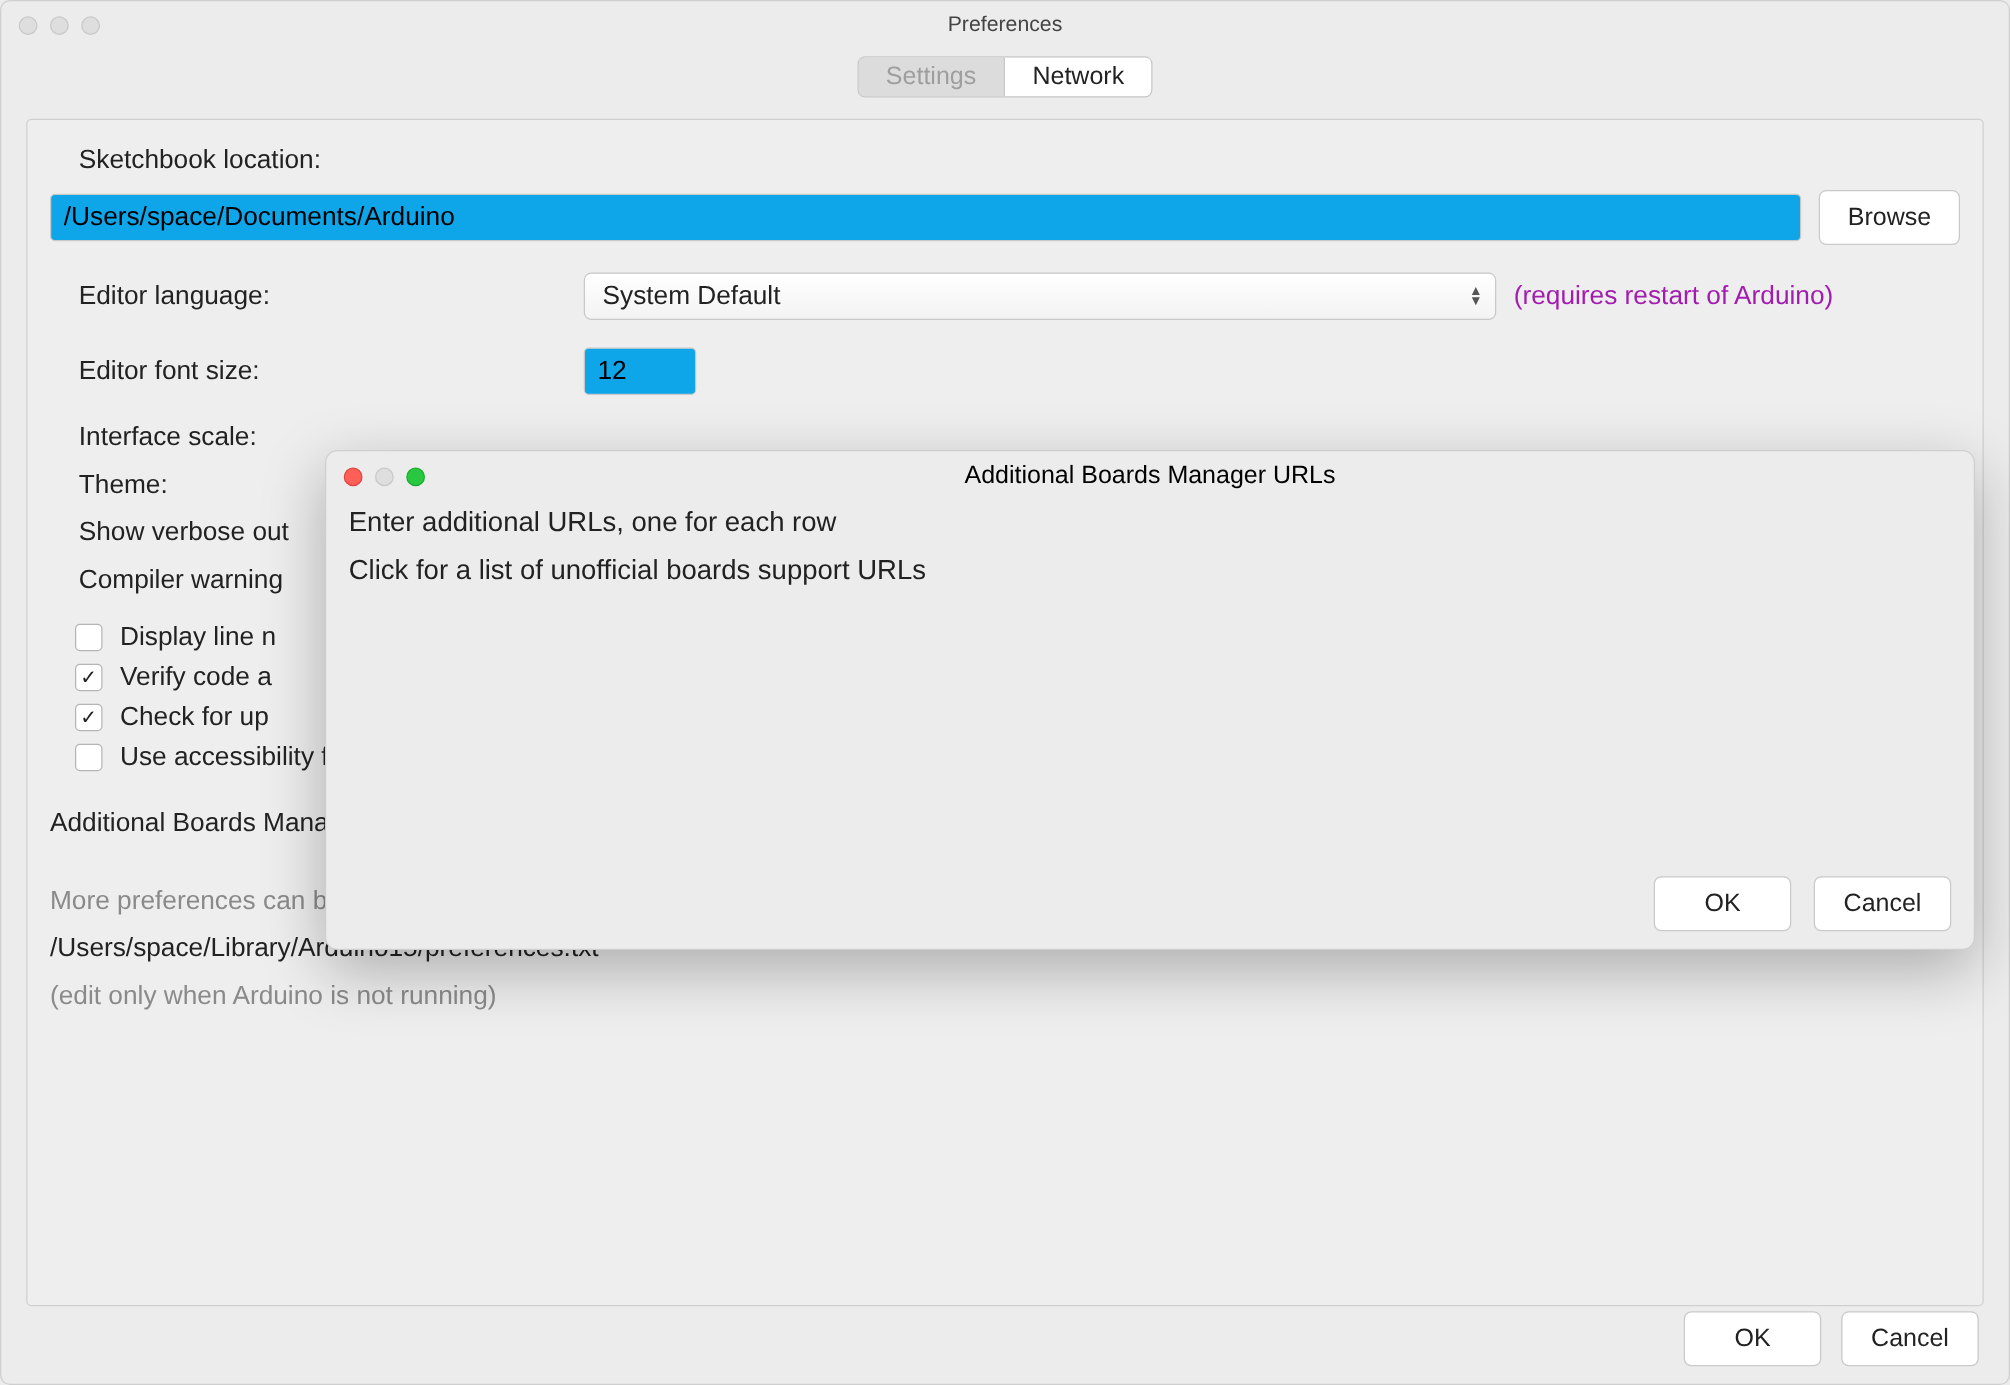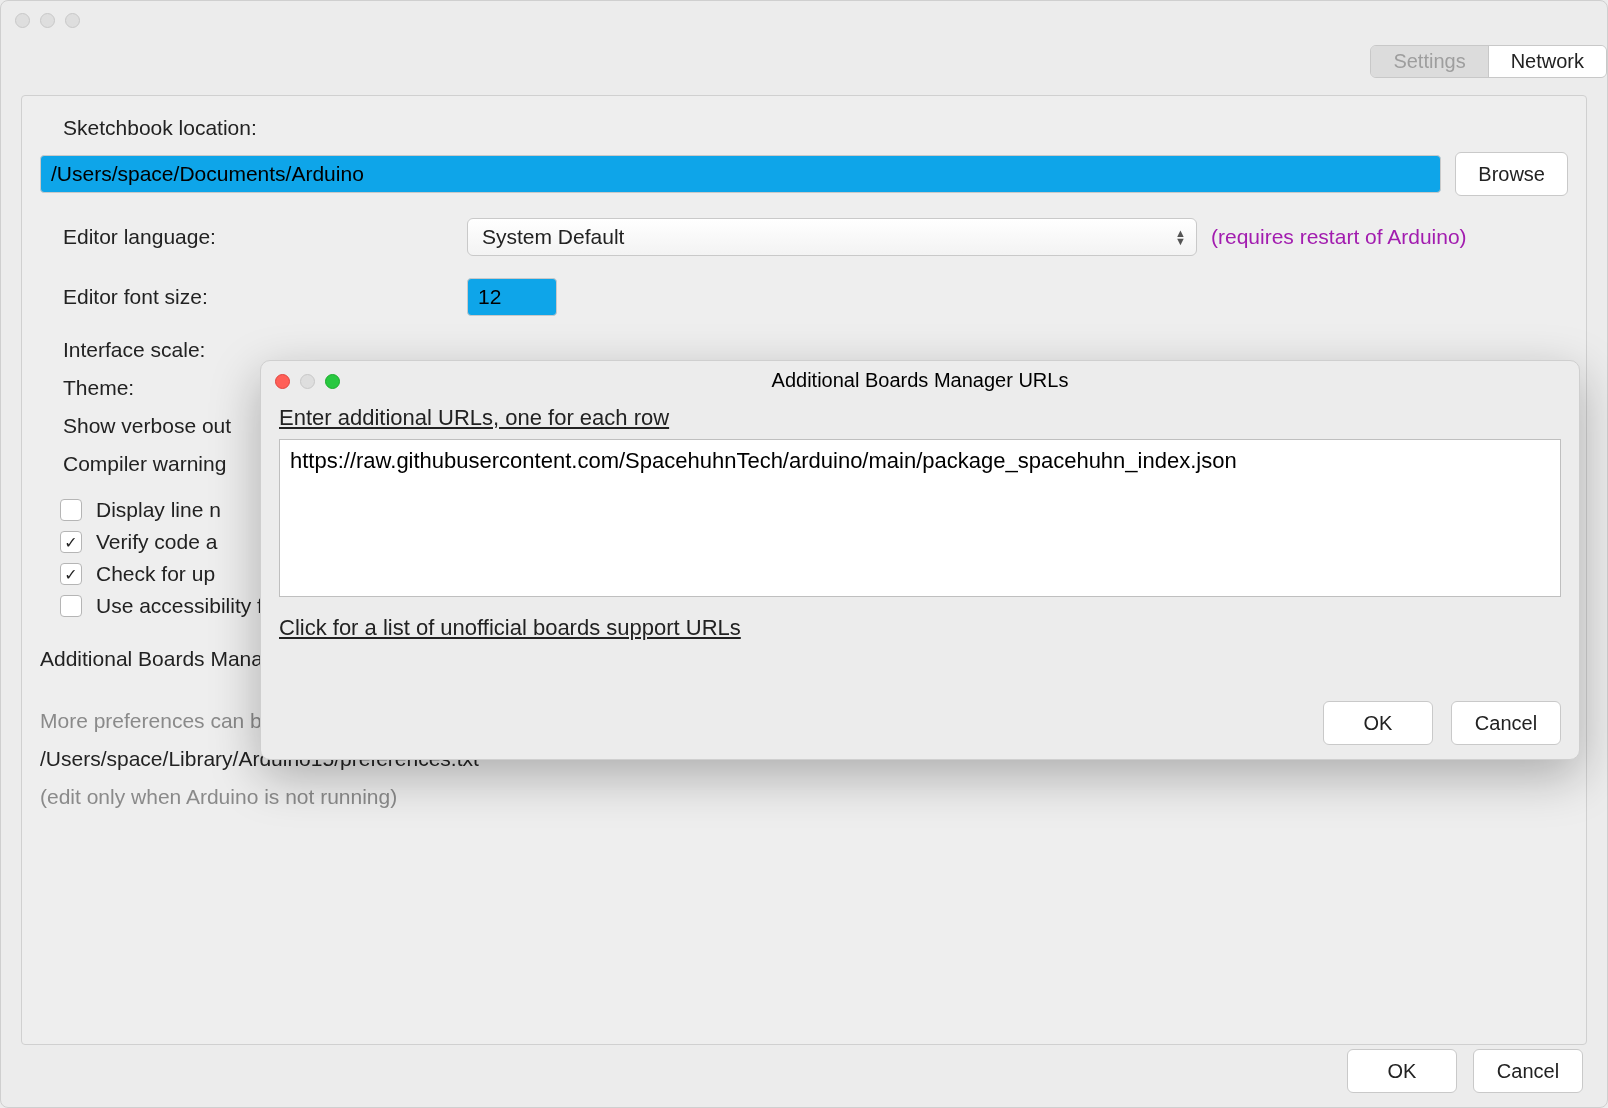--- a/index.html
+++ b/index.html
@@ -8,21 +8,21 @@
   
   .window { position: absolute; left: 0; top: 0; width: 1608px; height: 1108px; background: #ececec; border: 1px solid #cfcfcf; border-radius: 8px; }
   .titlebar { height: 38px; display: flex; align-items: center; padding-left: 14px; }
   .traffic { display: flex; gap: 10px; }
   .dot { width: 15px; height: 15px; border-radius: 50%; background: #dedede; border: 1px solid #c8c8c8; }
   .dot.red  { background: #ff5f57; border-color: #e0443e; }
   .dot.grn  { background: #28c840; border-color: #1aad2b; }
   .titlebar .title { position: absolute; left: 0; right: 0; text-align: center; font-size: 17px; color: #444; }
 
   
-  .tabstrip { display: flex; justify-content: flex-end; margin-top: 6px; }
+  .tabstrip { display: flex; justify-content: center; margin-top: 6px; }
   .tabseg { display: flex; border-radius: 6px; overflow: hidden; background: #e8e8e8; border: 1px solid #c8c8c8; }
   .tabseg .tab { padding: 4px 22px; font-size: 20px; border-right: 1px solid #c8c8c8; }
   .tabseg .tab:last-child { border-right: none; }
   .tabseg .tab.active { background: #dcdcdc; color: #9e9e9e; }
   .tabseg .tab.inactive { background: #ffffff; color: #222; }
 
   
   .panel { position: absolute; left: 20px; right: 20px; top: 94px; bottom: 62px; background: #eeeeee; border: 1px solid #d0d0d0; border-radius: 4px; padding: 20px 18px; font-size: 21px; color: #222; }
   .row { display: flex; align-items: center; margin-bottom: 22px; gap: 14px; }
   .row.tight { margin-bottom: 14px; }
@@ -47,35 +47,36 @@
 
   .footer-notes { margin-top: 26px; font-size: 21px; line-height: 1.8; }
   .footer-notes .muted { color: #8a8a8a; }
 
   .bottom-buttons { position: absolute; right: 24px; bottom: 14px; display: flex; gap: 16px; }
 
   
   .modal { position: absolute; left: 260px; top: 360px; width: 1320px; height: 400px; background: #ececec; border-radius: 10px; box-shadow: 0 16px 50px rgba(0,0,0,.28); border: 1px solid #cfcfcf; }
   .modal .titlebar { height: 40px; }
   .modal .mtitle { position: absolute; left: 0; right: 0; text-align: center; font-size: 20px; color: #000000; top: 8px; }
-  .modal .body { padding: 4px 18px 0 18px; font-size: 22px; color: #222; text-decoration: underline; }
+  .modal .body { padding: 4px 18px 0 18px; font-size: 22px; color: #222; }
   .modal textarea { width: 100%; height: 158px; border: 1px solid #bfbfbf; background: #fff; font-size: 22px; padding: 8px 10px; resize: none; font-family: inherit; margin-top: 8px; }
   .modal .linklike { margin-top: 12px; font-size: 22px; color: #222; }
   .modal .mbuttons { position: absolute; right: 18px; bottom: 14px; display: flex; gap: 18px; }
 </style>
 </head>
 <body>
 
 <div class="window">
   <div class="titlebar">
     <div class="traffic">
       <span class="dot"></span>
       <span class="dot"></span>
       <span class="dot"></span>
     </div>
+    <div class="title">Preferences</div>
   </div>
 
   <div class="tabstrip">
     <div class="tabseg">
       <div class="tab active">Settings</div>
       <div class="tab inactive">Network</div>
     </div>
   </div>
 
   <div class="panel">
@@ -159,20 +160,19 @@
   <div class="titlebar">
     <div class="traffic">
       <span class="dot red"></span>
       <span class="dot"></span>
       <span class="dot grn"></span>
     </div>
     <div class="mtitle">Additional Boards Manager URLs</div>
   </div>
   <div class="body">
     <div>Enter additional URLs, one for each row</div>
-    <textarea style="">https://raw.githubusercontent.com/SpacehuhnTech/arduino/main/package_spacehuhn_index.json</textarea>
     <div class="linklike">Click for a list of unofficial boards support URLs</div>
   </div>
   <div class="mbuttons">
     <button class="btn" style="width:110px;">OK</button>
     <button class="btn" style="width:110px;">Cancel</button>
   </div>
 </div>
 
 </body></html>

